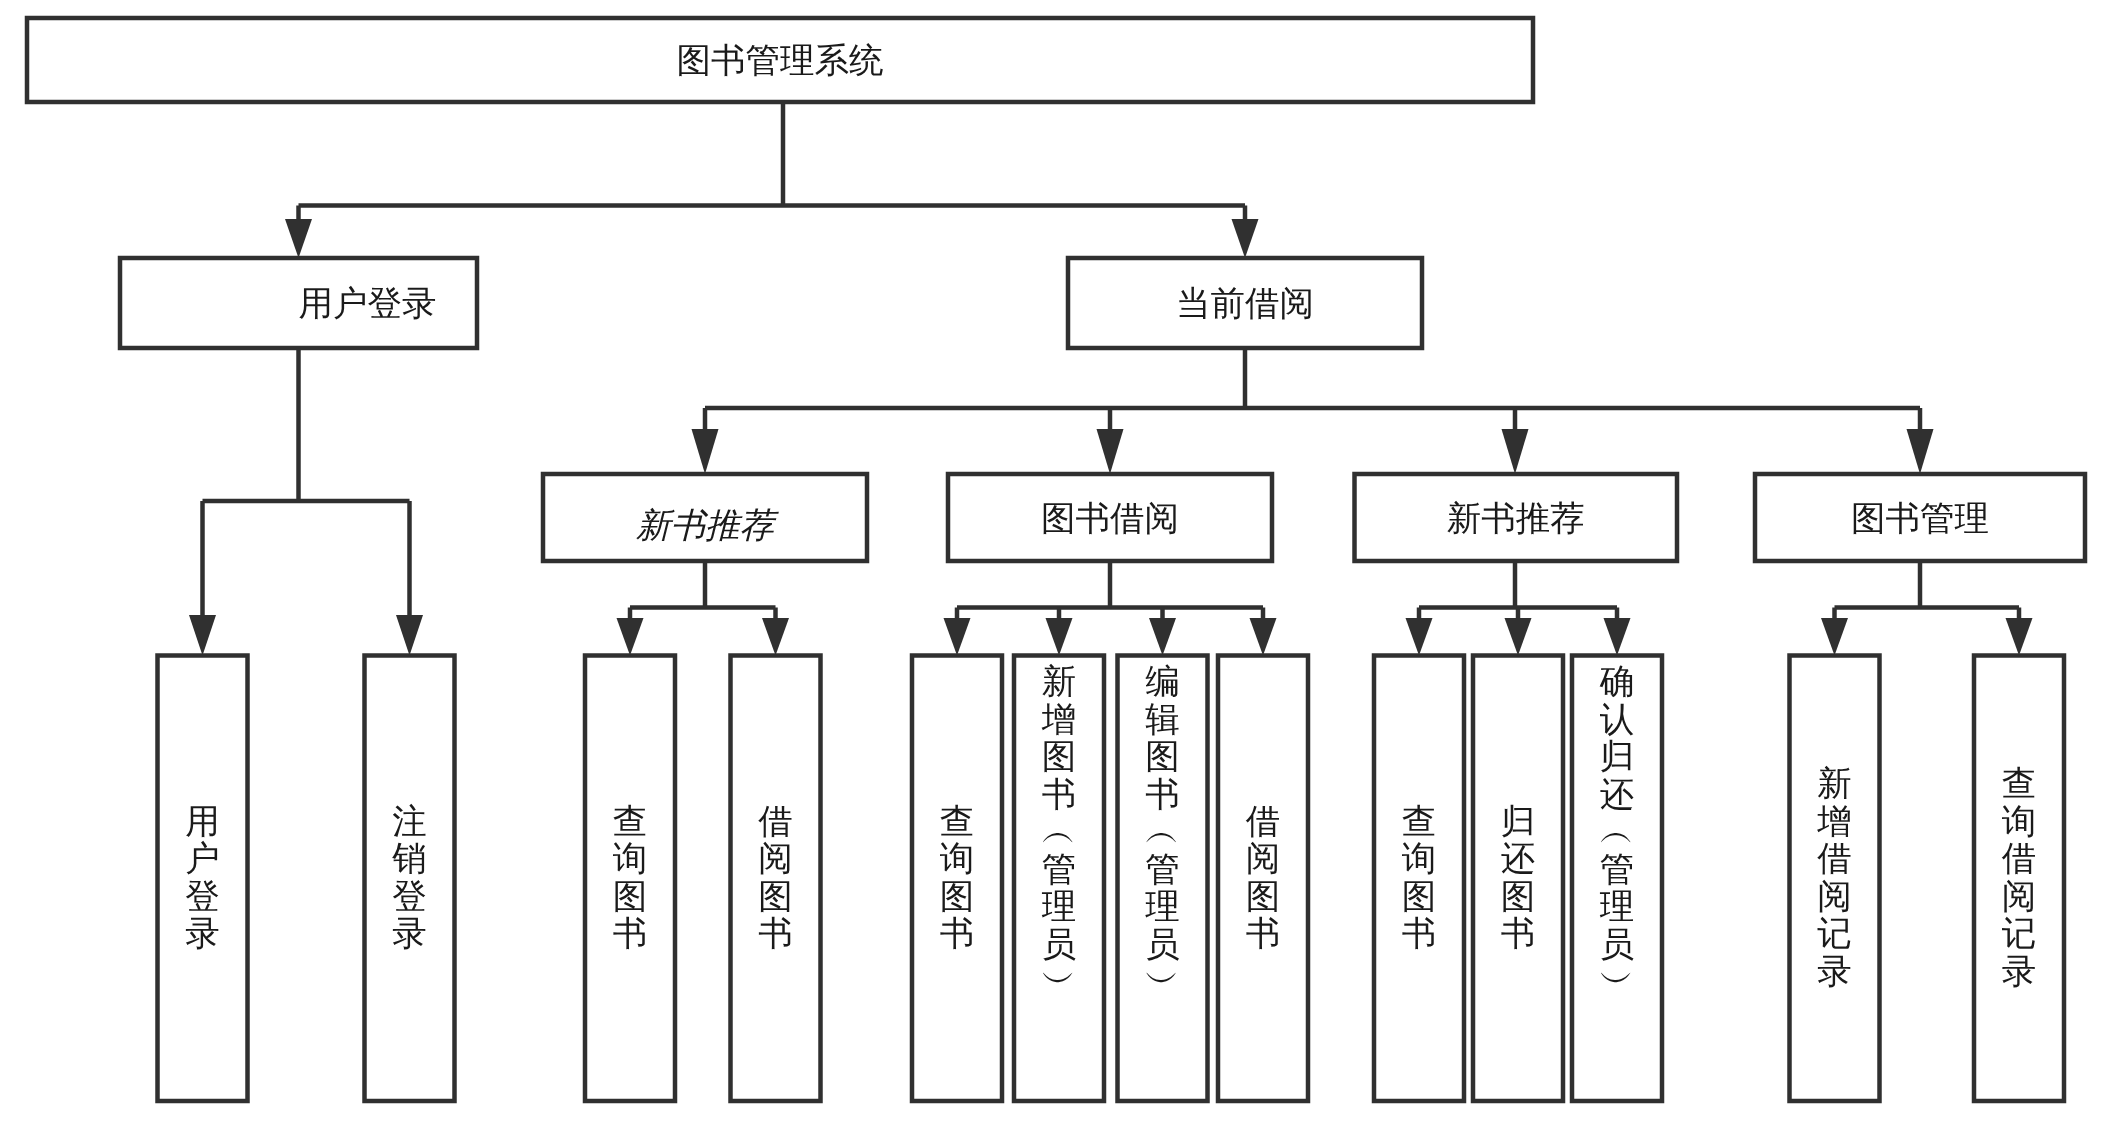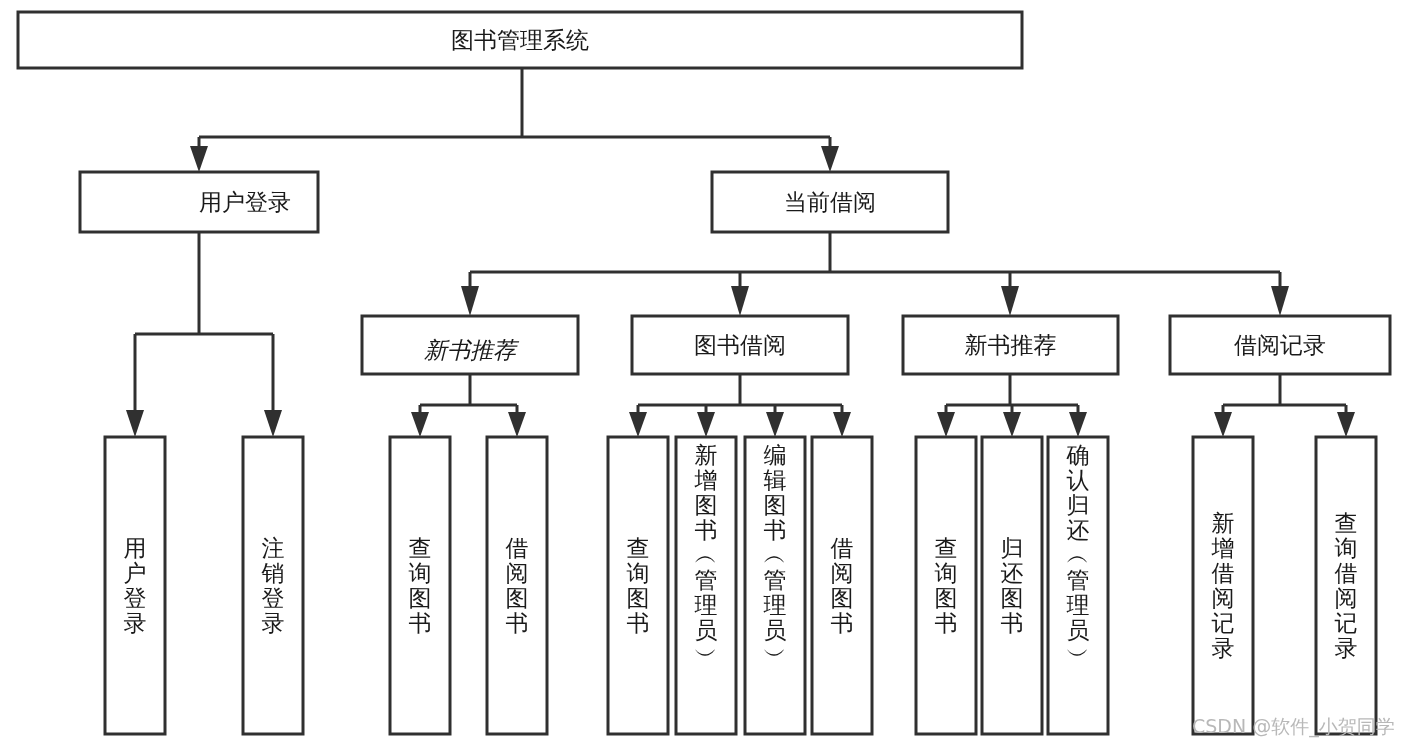--- a/index.html
+++ b/index.html
@@ -193,21 +193,21 @@
   <div class="horiz-text-wrap" style="left:362px; top:316px; width:216px; height:68px;font-style:italic;">
     <span>新书推荐</span>
   </div>
   <div class="horiz-text-wrap" style="left:632px; top:316px; width:216px; height:58px;border-radius:19px;">
     <span>图书借阅</span>
   </div>
   <div class="horiz-text-wrap" style="left:903px; top:316px; width:215px; height:58px;">
     <span>新书推荐</span>
   </div>
   <div class="horiz-text-wrap" style="left:1170px; top:316px; width:220px; height:58px;">
-    <span>借阅记录</span>
+    <span>图书管理</span>
   </div>
 
   <div class="vert-text-wrap" style="left:105px; top:437px; width:60px; height:297px;">
       <span class="ch">用</span>
       <span class="ch">户</span>
       <span class="ch">登</span>
       <span class="ch">录</span>
     </div>
   <div class="vert-text-wrap" style="left:243px; top:437px; width:60px; height:297px;">
       <span class="ch">注</span>
@@ -298,17 +298,14 @@
     </div>
   <div class="vert-text-wrap" style="left:1316px; top:437px; width:60px; height:297px;">
       <span class="ch">查</span>
       <span class="ch">询</span>
       <span class="ch">借</span>
       <span class="ch">阅</span>
       <span class="ch">记</span>
       <span class="ch">录</span>
     </div>
 
-  <div class="watermark" style="left:1192px; top:714px;">
-    <span>CSDN @软件_小贺同学</span>
-  </div>
 
 </div>
 
 </body></html>

